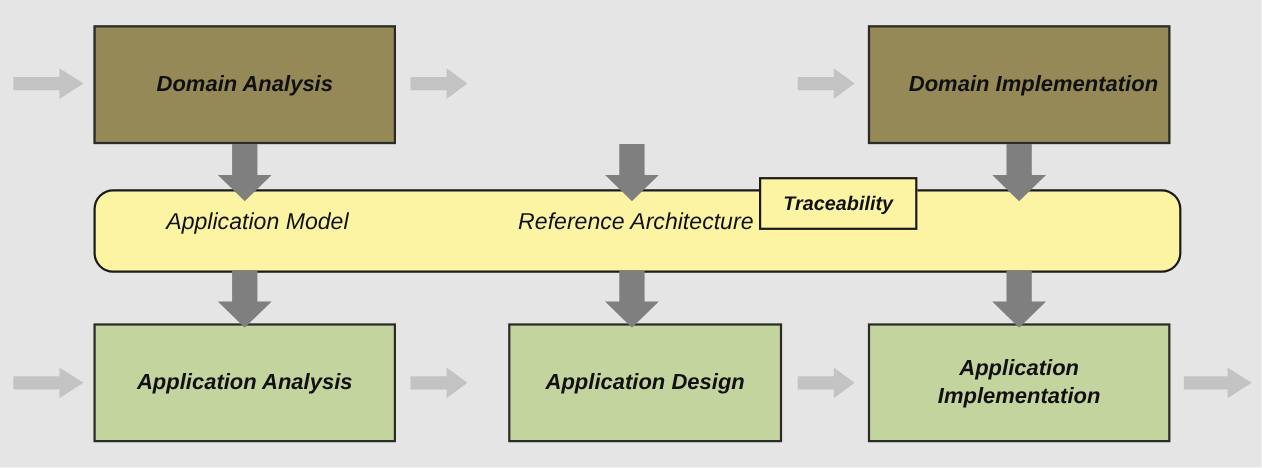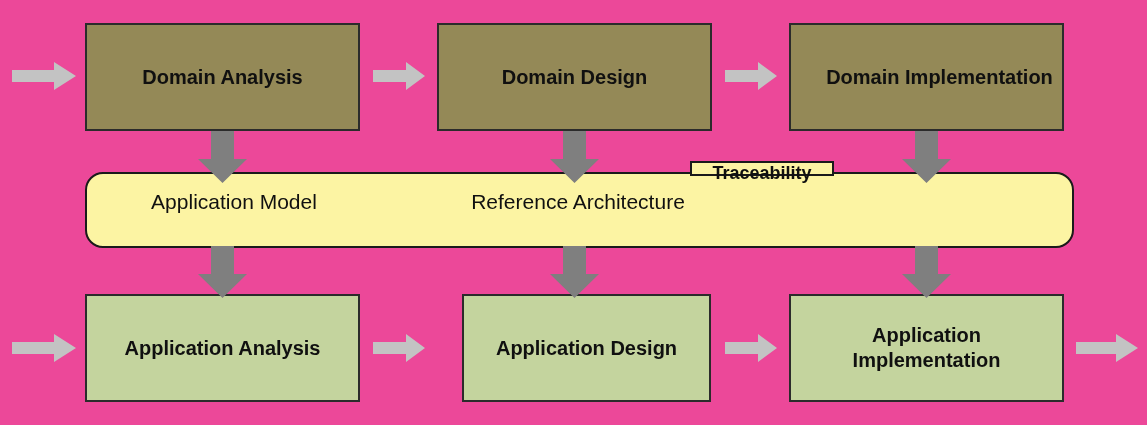--- a/index.html
+++ b/index.html
@@ -7,22 +7,23 @@
     padding: 0;
     background: #ffffff;
   }
   body {
     font-family: "Liberation Sans", sans-serif;
   }
   #diagram-root {
     position: relative;
     width: 1147px;
     height: 425px;
-    background: #ec4899;
+    background: #e5e5e5;
     overflow: hidden;
+    font-style: italic;
   }
 
   
   .proc-box {
     position: absolute;
     box-sizing: border-box;
     border: 2px solid #2b2b2b;
     display: flex;
     align-items: center;
     justify-content: center;
@@ -59,25 +60,26 @@
     top: 202px;
     transform: translate(-50%, -50%);
   }
 
   
   #traceability-callout {
     position: absolute;
     left: 690px;
     top: 161px;
     width: 144px;
-    height: 15px;
+    height: 48px;
     box-sizing: border-box;
     background: #fcf4a3;
     border: 2px solid #1a1a1a;
     display: flex;
+    align-items: center;
     justify-content: center;
     font-weight: bold;
     font-size: 18px;
     color: #101010;
     font-family: "Liberation Sans", sans-serif;
     z-index: 6;
   }
 
   
   .arrow-right, .arrow-down {
@@ -101,23 +103,20 @@
   <div class="proc-box domain" style="left:85px; top:23px; width:275px; height:108px;">
     <span>Domain Analysis</span>
   </div>
 
   <div class="arrow-right" style="left:373px; top:61px;">
     <svg width="52" height="30" viewBox="0 0 52 30" aria-hidden="true">
       <polygon points="0,9 33,9 33,1 52,15 33,29 33,21 0,21" fill="#c3c3c3"></polygon>
     </svg>
   </div>
 
-  <div class="proc-box domain" style="left:437px; top:23px; width:275px; height:108px;">
-    <span>Domain Design</span>
-  </div>
 
   <div class="arrow-right" style="left:725px; top:61px;">
     <svg width="52" height="30" viewBox="0 0 52 30" aria-hidden="true">
       <polygon points="0,9 33,9 33,1 52,15 33,29 33,21 0,21" fill="#c3c3c3"></polygon>
     </svg>
   </div>
 
   <div class="proc-box domain" style="left:789px; top:23px; width:275px; height:108px;padding-left:32px;">
     <span>Domain Implementation</span>
   </div>

